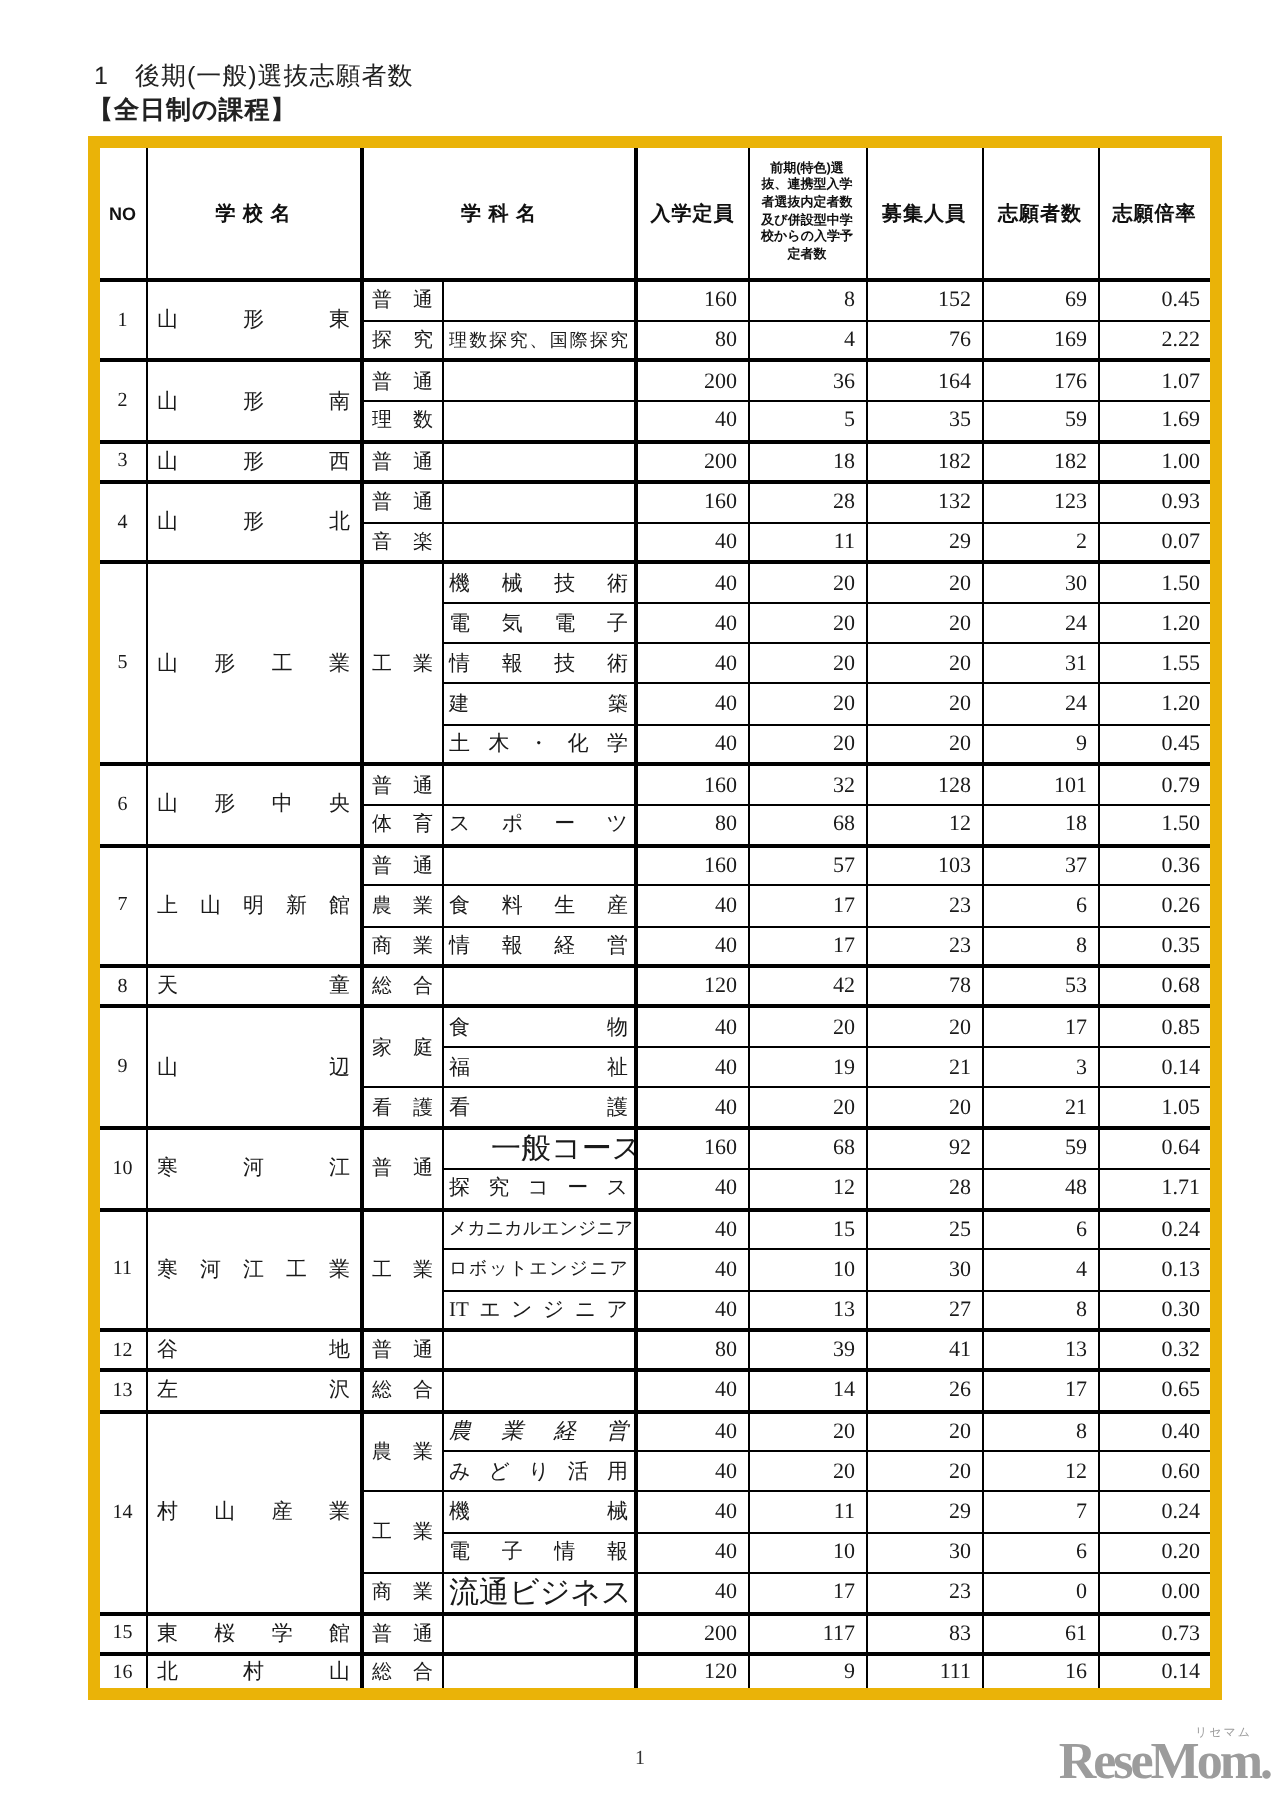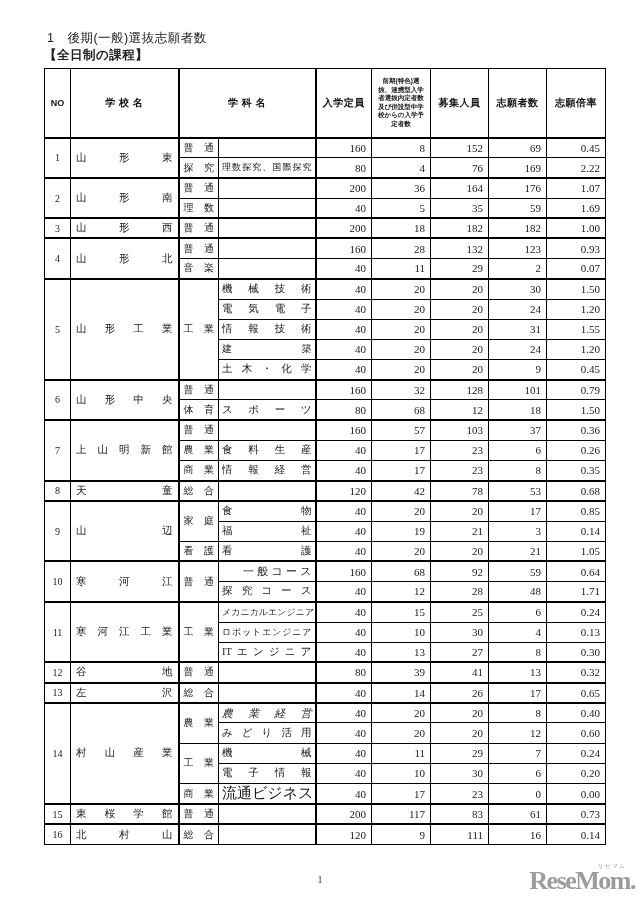--- a/index.html
+++ b/index.html
@@ -17,21 +17,21 @@
   }
   .doc-subtitle {
     position: absolute; left: 44px; top: 47px;
     font-family: "Liberation Sans", "DejaVu Sans", sans-serif;
     font-size: 12.5px; font-weight: bold; letter-spacing: 0.5px; color: #222;
   }
   table.main {
     position: absolute; left: 44px; top: 68px;
     width: 561px; table-layout: fixed;
     border-collapse: collapse;
-    border: 1px solid #eab308;
+    border: 6px solid #eab308;
   }
   th, td {
     border: 1px solid #000;
     vertical-align: middle;
     overflow: hidden;
   }
   thead th {
     height: 69px;
     border-bottom-width: 2px;
     font-family: "Liberation Sans", "DejaVu Sans", sans-serif;
@@ -317,21 +317,21 @@
         <td class="num capacity">40</td>
         <td class="num pre">20</td>
         <td class="num recruit">20</td>
         <td class="num applicants">21</td>
         <td class="num ratio">1.05</td>
       </tr>
       <tr class="group-start">
         <td class="no" rowspan="2">10</td>
         <td class="name" rowspan="2">寒河江</td>
         <td class="cat" rowspan="2">普通</td>
-        <td class="detail" style="font-size: 11px; padding-left: 24px;">一般コース</td>
+        <td class="detail" style="font-size: 15px; padding-left: 24px;">一般コース</td>
         <td class="num capacity">160</td>
         <td class="num pre">68</td>
         <td class="num recruit">92</td>
         <td class="num applicants">59</td>
         <td class="num ratio">0.64</td>
       </tr>
       <tr>
         <td class="detail" style="font-size: 10.5px;">探究コース</td>
         <td class="num capacity">40</td>
         <td class="num pre">12</td>

